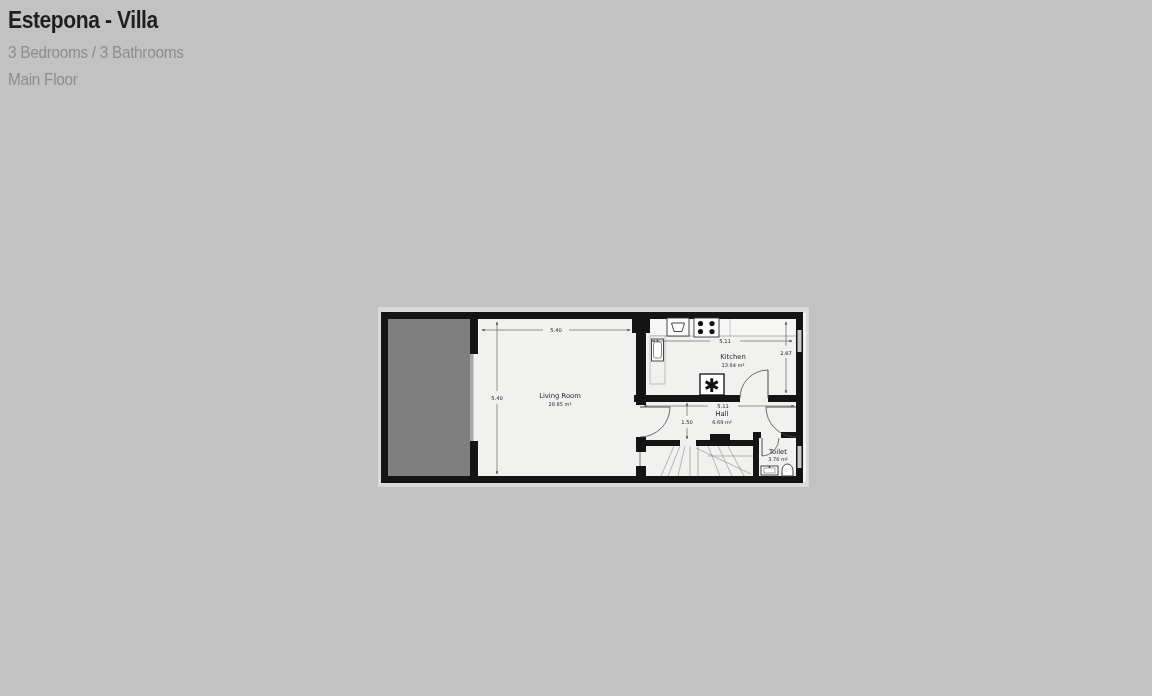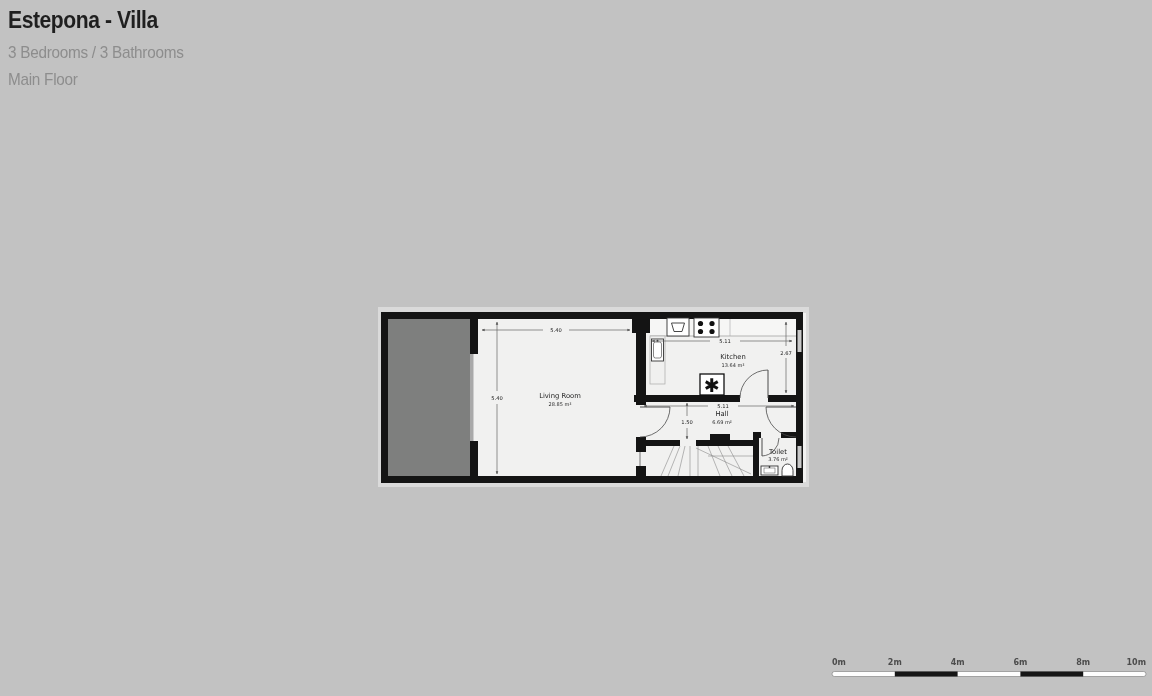--- a/index.html
+++ b/index.html
@@ -180,27 +180,14 @@
 
       <text x="344" y="110" text-anchor="middle" class="roomname">Hall</text>
       <text x="344" y="118" text-anchor="middle" class="roomarea">6.69 m²</text>
 
       <text x="400" y="148" text-anchor="middle" class="roomname" font-size="6">Toilet</text>
       <text x="400" y="155" text-anchor="middle" class="roomarea" font-size="4.6">3.76 m²</text>
     </g>
   </svg>
   </div>
 
-  <div class="scalewrap">
-  <svg width="322" height="28" viewBox="0 0 322 28">
-    <text x="4" y="9" text-anchor="start" class="scalelabel">0m</text>
-    <text x="66.8" y="9" text-anchor="middle" class="scalelabel">2m</text>
-    <text x="129.6" y="9" text-anchor="middle" class="scalelabel">4m</text>
-    <text x="192.4" y="9" text-anchor="middle" class="scalelabel">6m</text>
-    <text x="255.2" y="9" text-anchor="middle" class="scalelabel">8m</text>
-    <text x="318" y="9" text-anchor="end" class="scalelabel">10m</text>
-    <rect x="4" y="15.5" width="314" height="5" rx="2.5" fill="#fdfdfd" stroke="#777" stroke-width=".6"></rect>
-    <rect x="66.8" y="15.5" width="62.8" height="5" fill="#151515"></rect>
-    <rect x="192.4" y="15.5" width="62.8" height="5" fill="#151515"></rect>
-  </svg>
-  </div>
 
 </div>
 
 </body></html>

